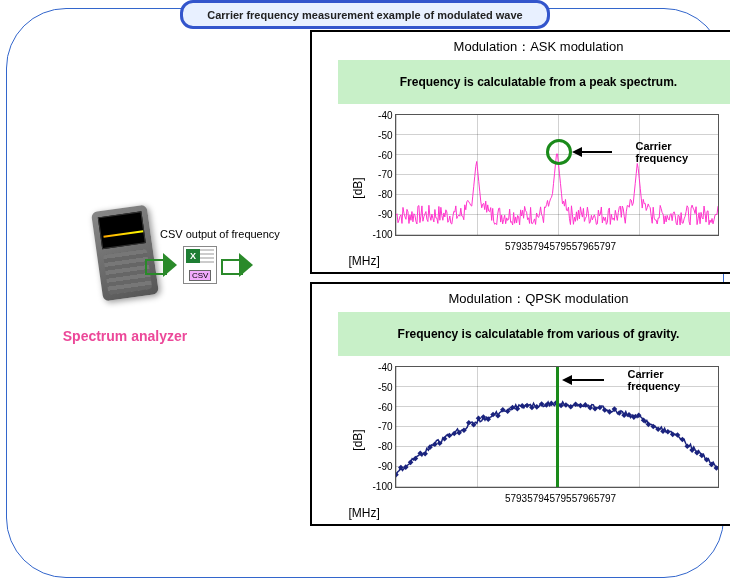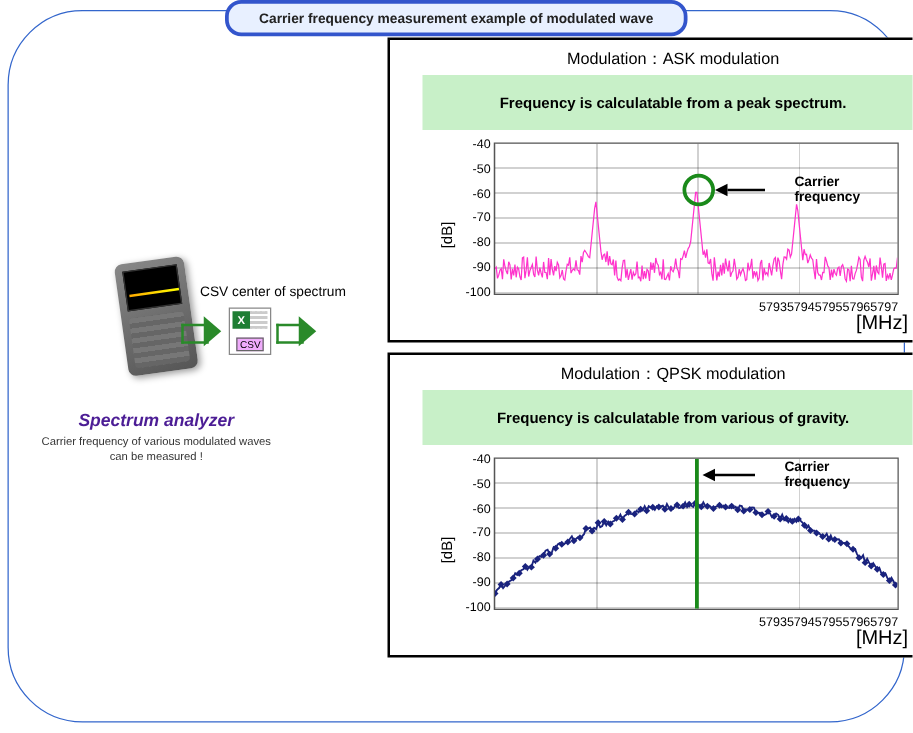--- a/index.html
+++ b/index.html
@@ -49,21 +49,21 @@
   }
   .dev-screen {
     position:absolute; left:6px; top:6px; width:44px; height:32px;
     background:#000; border:1px solid #333;
   }
   .dev-trace { position:absolute; left:2px; top:18px; width:40px; height:2px;
     background:linear-gradient(90deg,#fa0,#ff0); }
   .dev-btns { position:absolute; left:6px; top:44px; width:44px; height:40px;
     background:repeating-linear-gradient(0deg,#666,#666 4px,#777 4px,#777 8px);
     border-radius:3px; }
-  .dev-title { font-weight:bold; font-size:14px; color:#4c1d95;font-style:italic; }
+  .dev-title { font-weight:bold; font-size:14px; color:#ec4899; }
   .dev-sub { font-size:9px; color:#333; margin-top:4px; line-height:1.3; }
   .csv-row {
     position:absolute; left:145px; top:246px; width:170px;
     display:flex; align-items:center; gap:4px;
   }
   .csv-caption { position:absolute; left:160px; top:228px; font-size:11px; color:#000; }
   .arrow {
     width:34px; height:22px; position:relative; flex:none;
   }
   .arrow::before{
@@ -100,23 +100,23 @@
   .plot-inner {
     position:absolute; left:46px; top:6px; right:10px; bottom:32px;
     border:1px solid #555;
     background:
       repeating-linear-gradient(0deg, rgba(0,0,0,.18), rgba(0,0,0,.18) 1px, transparent 1px, transparent 20px),
       repeating-linear-gradient(90deg, rgba(0,0,0,.18), rgba(0,0,0,.18) 1px, transparent 1px, transparent 81px);
     overflow: hidden;
   }
   .yticks { position:absolute; left:22px; top:2px; bottom:28px; width:22px;
     display:flex; flex-direction:column; justify-content:space-between; text-align:right; font-size:10px; color:#000;}
-  .xticks { position:absolute; left:54px; right:10px; bottom:16px; display:flex; justify-content:flex-end; font-size:10px;}
+  .xticks { position:absolute; left:54px; right:10px; bottom:16px; display:flex; justify-content:center; font-size:10px;}
   .ylab { position:absolute; left:-2px; top:50%; transform:translateY(-50%) rotate(-90deg); font-size:12px;}
-  .xlab { position:absolute; left:0; right:2px; bottom:0; text-align:right; font-size:16px;}
+  .xlab { position:absolute; left:0; right:12px; bottom:0; text-align:left; font-size:12px;}
 
   .carrier-circle {
     position:absolute; width:26px; height:26px; border:3px solid #1a8a1a; border-radius:50%;
   }
   .carrier-arrow { position:absolute; height:14px; }
   .carrier-arrow .line{position:absolute; top:6px; right:0; height:2px; left:10px; background:#000;}
   .carrier-arrow .head{position:absolute; top:2px; left:0; border-right:10px solid #000; border-top:5px solid transparent; border-bottom:5px solid transparent;}
   .carrier-label{ position:absolute; font-size:11px; color:#000; font-weight:bold;margin-left:20px;}
 
   .vline { position:absolute; width:3px; background:#1a8a1a; }
@@ -132,24 +132,23 @@
 <div class="left-col">
   <div class="device">
     <div class="dev-body">
       <div class="dev-screen">
           <div class="dev-trace"></div>
         </div>
       <div class="dev-btns"></div>
     </div>
   </div>
   <div class="dev-title">Spectrum analyzer</div>
-  <div class="dev-sub">Carrier frequency of various modulated waves can be measured !</div>
 </div>
 
-<div class="csv-caption">CSV center of spectrum</div>
+<div class="csv-caption">CSV output of frequency</div>
 <div class="csv-row">
   <div class="arrow"></div>
   <div class="csv-icon">
     <div class="xl">X</div>
     <div class="grid"></div>
     <div class="tag">CSV</div>
   </div>
   <div class="arrow"></div>
 </div>
 

